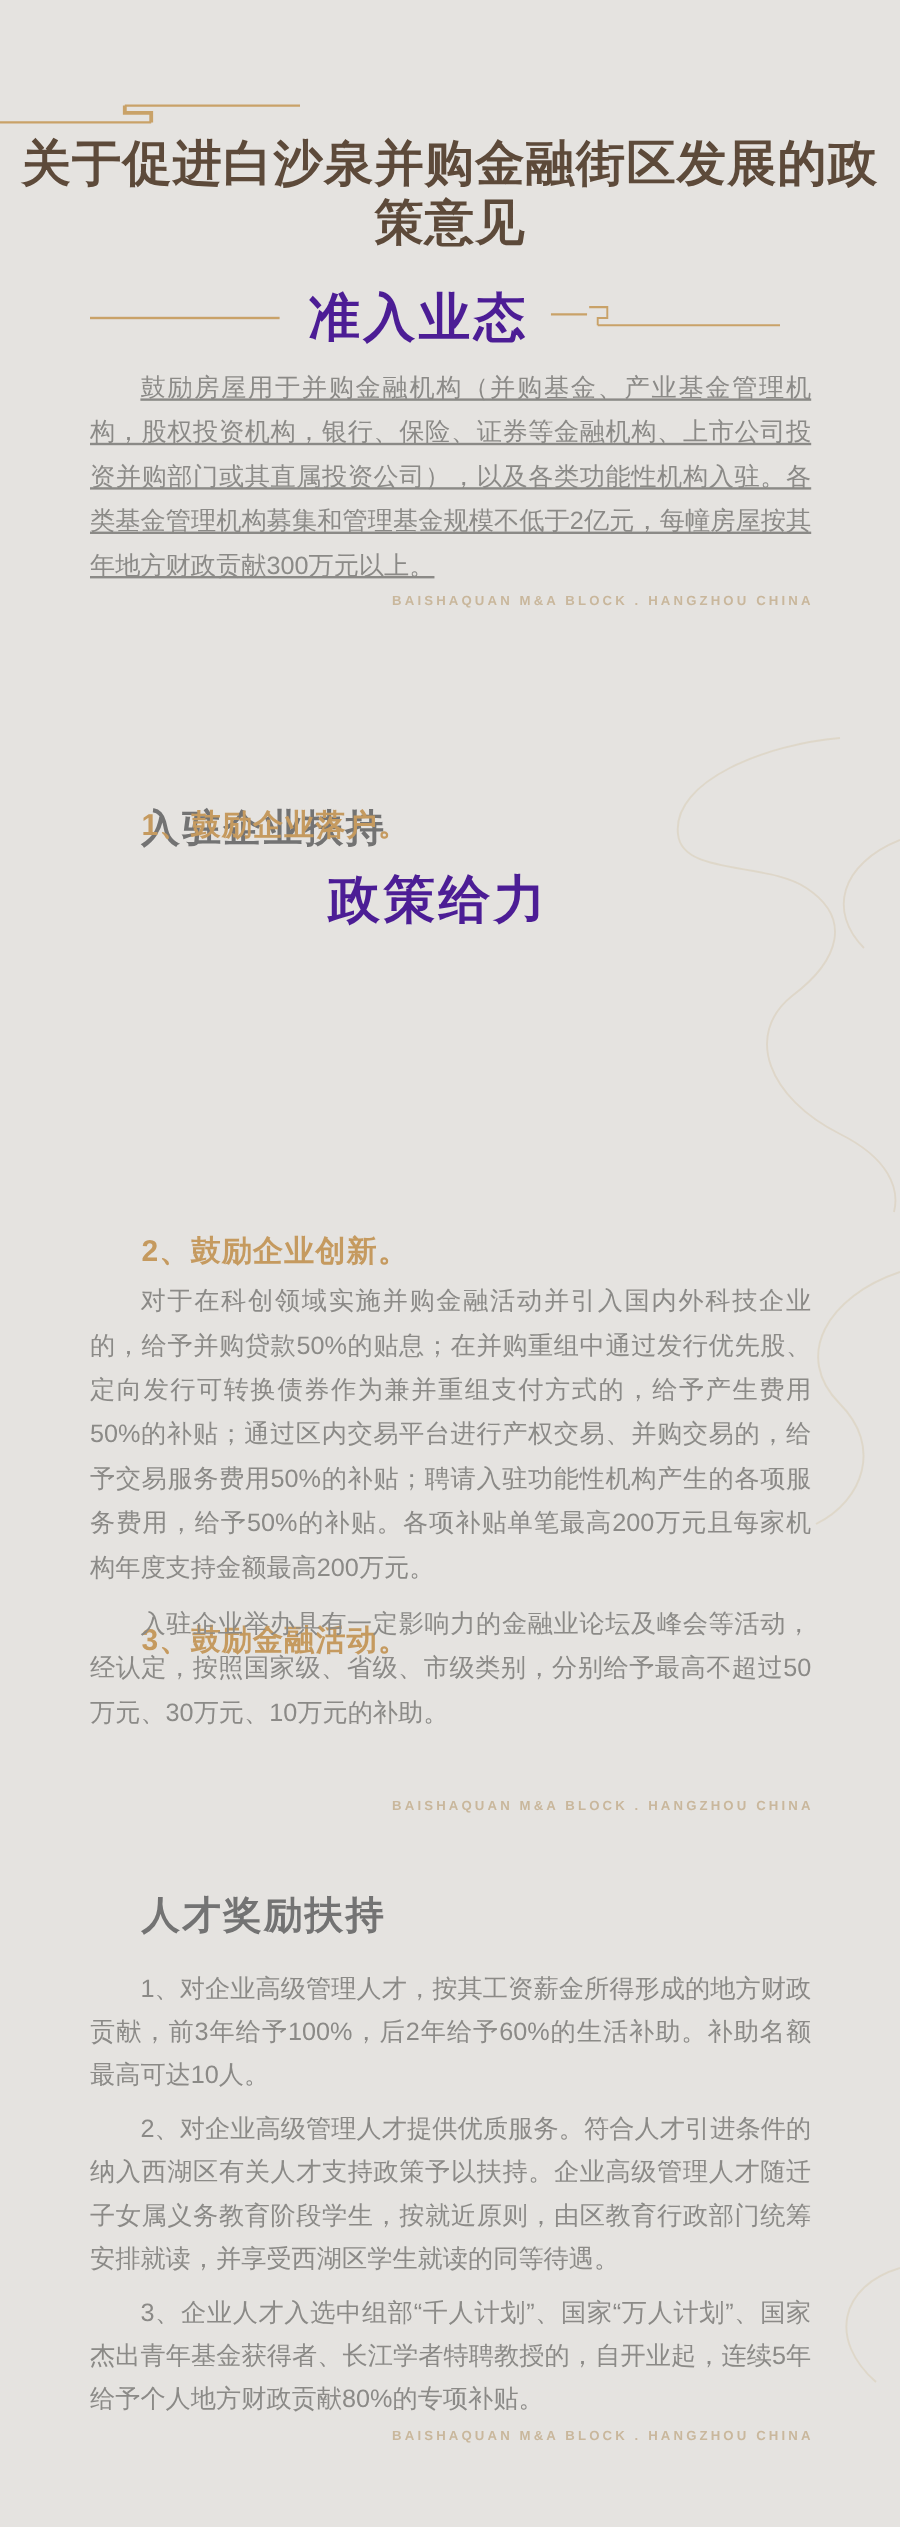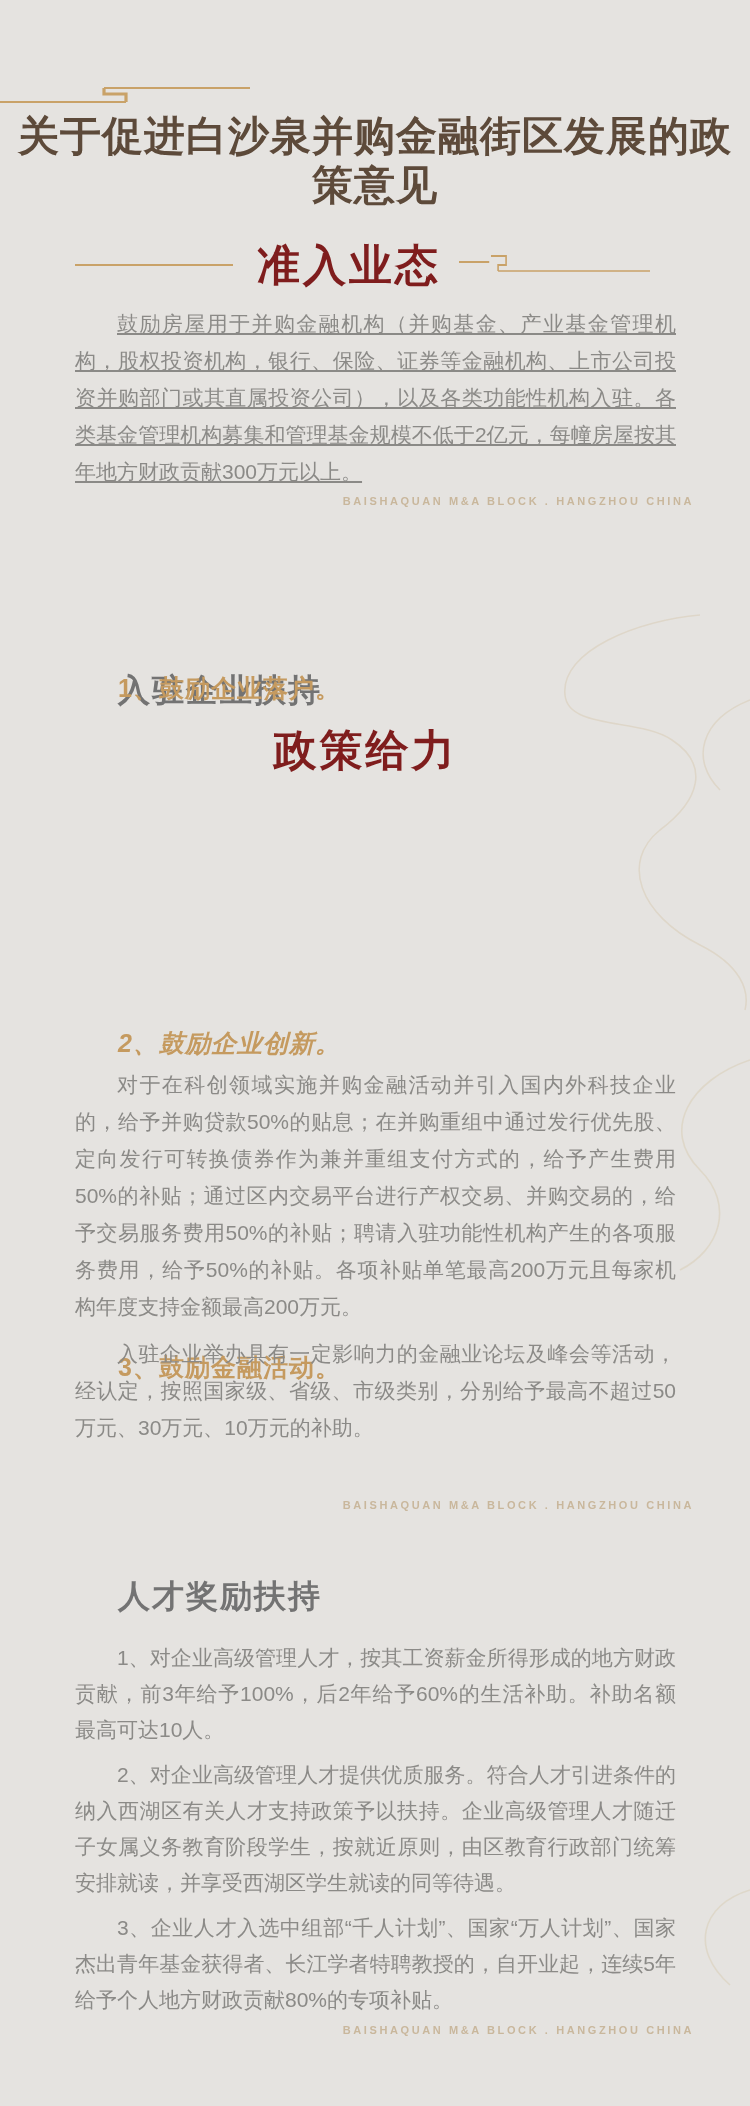--- a/index.html
+++ b/index.html
@@ -13,44 +13,44 @@
   .deco-top{position:absolute;left:0;top:80px;}
 
   .title{position:absolute;left:0;top:112px;width:750px;text-align:center;
          font-family:"DejaVu Serif","Liberation Serif",serif;
          font-size:41px;font-weight:600;color:#5d4a3a;letter-spacing:1px;line-height:1.2;}
 
   .sec-header{position:absolute;left:75px;right:100px;height:50px;
               display:flex;align-items:center;}
   .sec-header .h-line{flex:0 0 158px;height:2px;background:#c9a268;}
   .sec-header .h-text{margin:0 18px 0 24px;font-size:43px;font-weight:bold;
-                      color:#7f1d1d;letter-spacing:3px;white-space:nowrap;line-height:1;}
+                      color:#4c1d95;letter-spacing:3px;white-space:nowrap;line-height:1;}
   .sec-header .h-right{flex:1 1 auto;}
   .hdr1{top:240px;}
   .hdr2{top:571px;flex-direction:column;}
 
   .body-text{position:absolute;left:75px;width:601px;font-size:21px;line-height:37px;
              color:#8b8a87;text-align:justify;text-indent:42px;}
   .intro{top:305px;text-decoration:underline;}
 
-  .watermark{position:absolute;right:56px;font-size:11px;letter-spacing:2.6px;
+  .watermark{position:absolute;right:72px;font-size:11px;letter-spacing:2.6px;
              color:#c9b79c;white-space:nowrap;font-weight:bold;margin-left:47px;}
   .wm1{top:495px;}
   .wm2{top:1499px;}
   .wm3{top:2024px;}
 
   .sub-head{position:absolute;left:118px;font-size:32px;font-weight:bold;
             color:#737373;letter-spacing:2px;line-height:1;}
   .sub1{top:674px;}
   .sub2{top:1580px;}
 
   .item-label{position:absolute;left:118px;font-size:25px;font-weight:bold;
               color:#c59a5f;letter-spacing:1px;line-height:1;}
   .il1{top:676px;}
-  .il2{top:1031px;font-style:italic;}
+  .il2{top:1031px;}
   .il3{top:1355px;}
 
   .it1{top:744px;}
   .it2{top:1066px;}
   .it3{top:1335px;}
 
   .talent{position:absolute;left:75px;width:601px;top:1640px;}
   .talent p{margin:0 0 9px 0;font-size:21px;line-height:36px;color:#8b8a87;
             text-align:justify;text-indent:42px;}
 </style>

